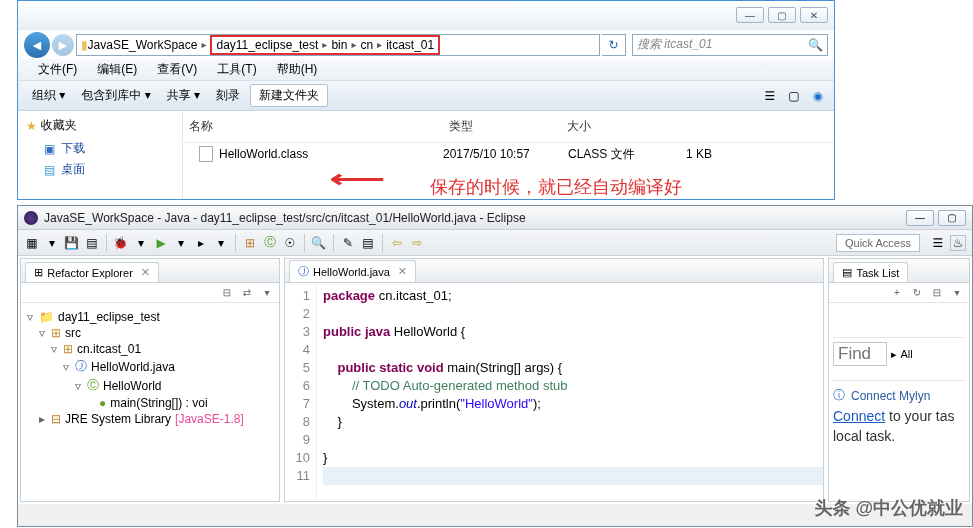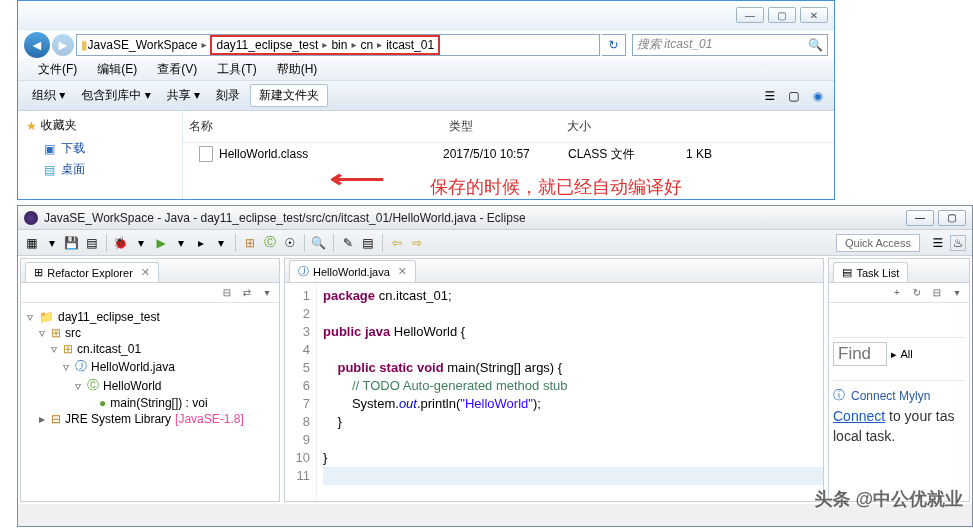--- a/index.html
+++ b/index.html
@@ -71,21 +71,21 @@
 .st { color: #2a00ff; }
 .fld { color: #0000c0; font-style: italic; }
 .cl-line { background: #e8f0f8; display: block; }
 .task-body { padding: 4px; font-size: 11px; }
 .find-row { display: flex; align-items: center; gap: 4px; margin-top: 30px; border-top: 1px solid #e4e8ec; padding-top: 4px; }
 .find-row input { width: 54px; border: 1px solid #c0c8d0; padding: 1px 4px; font-size: 17px; }
 .mylyn { margin-top: 14px; border-top: 1px solid #e4e8ec; padding-top: 6px; }
 .mylyn-h { color: #2a5aa0; display: flex; align-items: center; gap: 6px; font-size: 12px; }
 .mylyn-t { font-size: 14px; margin-top: 4px; color: #333; }
 .mylyn-t a { color: #1a5ac0; text-decoration: underline; }
-.watermark { position: absolute; bottom: 17px; right: 10px; font-size: 18px; font-weight: bold; color: rgba(0,0,0,0.6); text-shadow: 0 0 3px #fff; }
+.watermark { position: absolute; bottom: 8px; right: 10px; font-size: 18px; font-weight: bold; color: rgba(0,0,0,0.6); text-shadow: 0 0 3px #fff; }
 </style>
 </head>
 <body>
 
 <div class="explorer-window">
   <div class="exp-titlebar">
     <div class="tb-btn">—</div>
     <div class="tb-btn">▢</div>
     <div class="tb-btn">✕</div>
   </div>

